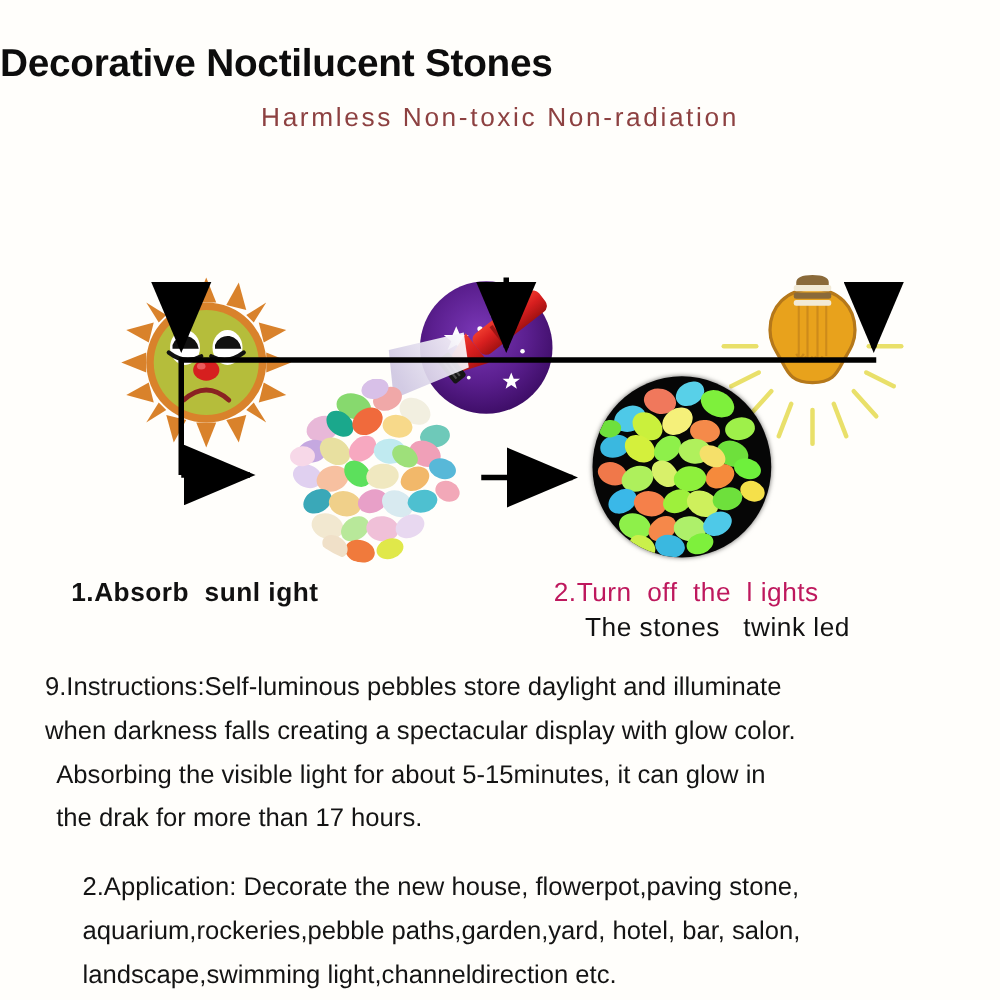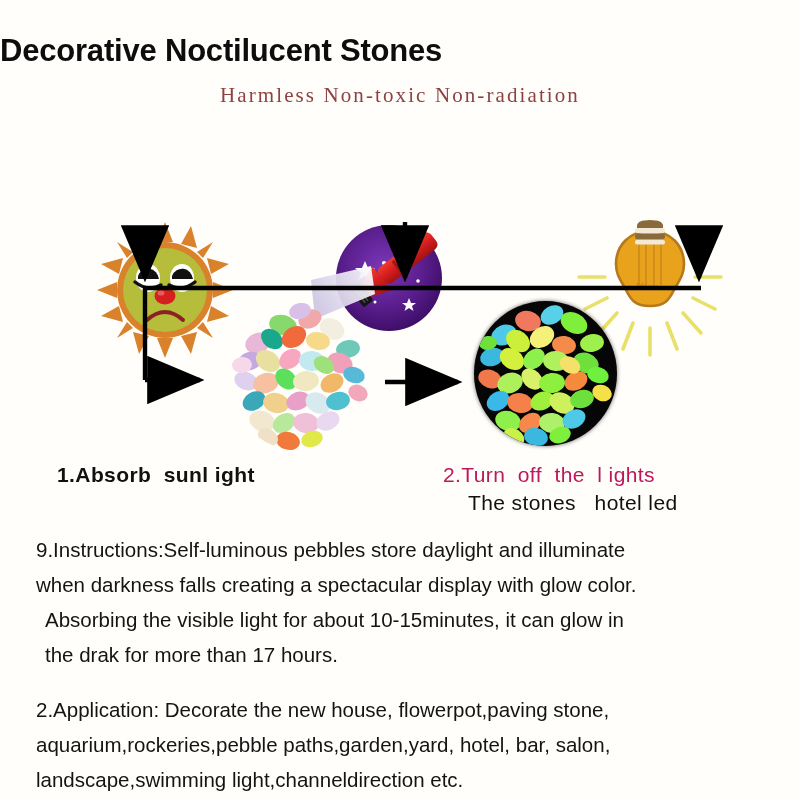--- a/index.html
+++ b/index.html
@@ -20,21 +20,20 @@
     font-size:31px;font-weight:bold;
     letter-spacing:-0.2px;
     color:#0d0d0d;
   }
   .subtitle{
     position:absolute;left:0;right:0;top:83px;
     text-align:center;
     font-size:21px;
     letter-spacing:2.1px;
     color:#8d4141;
-    font-family:Liberation Serif, serif;
   }
 
   
   .icon-row{position:absolute;left:0;top:108px;width:800px;height:140px;}
 
   
   .sun{position:absolute;left:95px;top:112px;width:140px;height:140px;}
   .sun svg{display:block;}
 
   
@@ -73,21 +72,21 @@
     position:absolute;left:468px;top:491px;
     font-size:21px;letter-spacing:.4px;color:#111;white-space:pre;
   }
 
   
   .body-text{
     position:absolute;left:36px;top:532px;width:736px;
     font-size:20.5px;line-height:35px;color:#141414;
   }
   .para{margin:0;}
-  .para.p2{margin-top:20px;}
+  .para.p2{margin-top:20px;margin-left:30px;}
   .pl{display:block;white-space:pre;}
   .pl.ind{padding-left:9px;}
 </style>
 </head>
 <body>
 
 <div class="page">
 
   <div class="title">Decorative Noctilucent Stones</div>
   <div class="subtitle">Harmless Non-toxic Non-radiation</div>
@@ -308,27 +307,27 @@
         <ellipse cx="86" cy="134" rx="11" ry="8" fill="#7ef03c" transform="rotate(-20 86 134)"></ellipse>
         <ellipse cx="40" cy="136" rx="11" ry="8" fill="#caf04a" transform="rotate(32 40 136)"></ellipse>
         <ellipse cx="128" cy="92" rx="10" ry="8" fill="#f5e04a" transform="rotate(22 128 92)"></ellipse>
         <ellipse cx="14" cy="42" rx="9" ry="7" fill="#6ee03c" transform="rotate(-8 14 42)"></ellipse>
       </g>
     </svg>
   </div>
 
   <div class="cap1">1.Absorb  sunl ight</div>
   <div class="cap2">2.Turn  off  the  l ights</div>
-  <div class="cap2b">The stones   hotel led</div>
+  <div class="cap2b">The stones   twink led</div>
 
   <div class="body-text">
     <p class="para p1">
       <span class="pl">9.Instructions:Self-luminous pebbles store daylight and illuminate</span>
       <span class="pl">when darkness falls creating a spectacular display with glow color.</span>
-      <span class="pl ind">Absorbing the visible light for about 10-15minutes, it can glow in</span>
+      <span class="pl ind">Absorbing the visible light for about 5-15minutes, it can glow in</span>
       <span class="pl ind">the drak for more than 17 hours.</span>
     </p>
     <p class="para p2">
       <span class="pl">2.Application: Decorate the new house, flowerpot,paving stone,</span>
       <span class="pl">aquarium,rockeries,pebble paths,garden,yard, hotel, bar, salon,</span>
       <span class="pl">landscape,swimming light,channeldirection etc.</span>
     </p>
   </div>
 
 </div>

